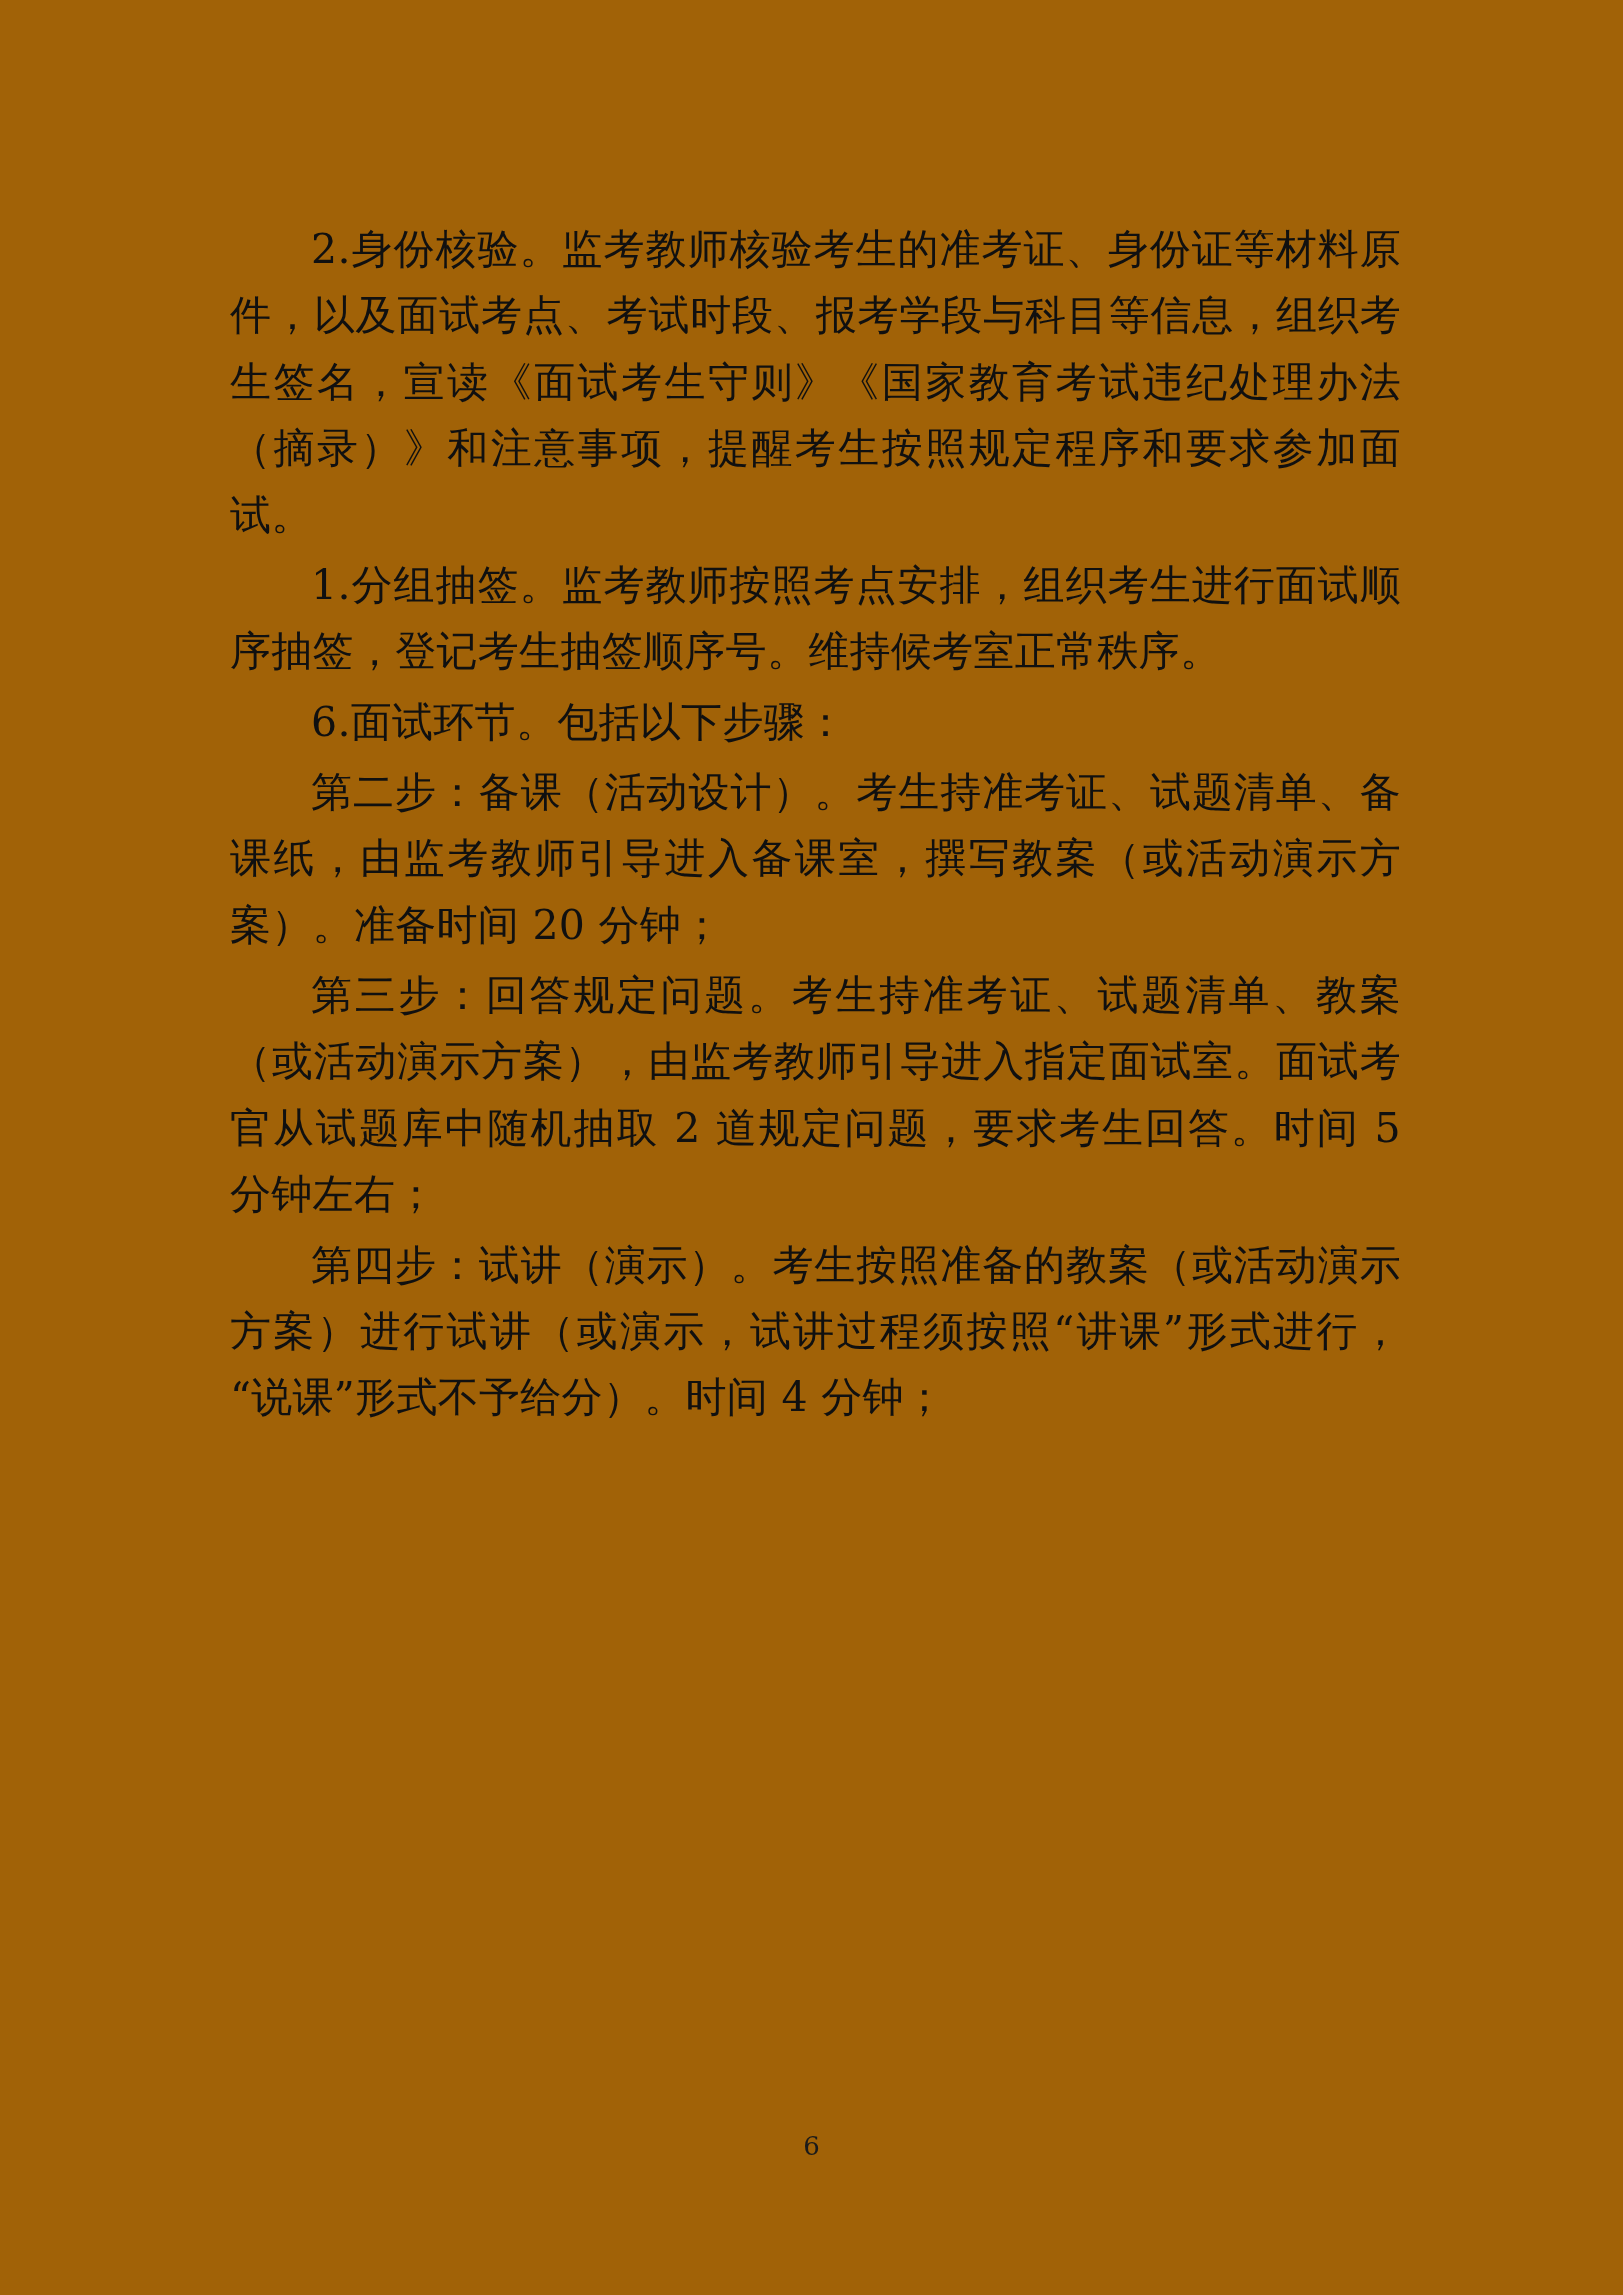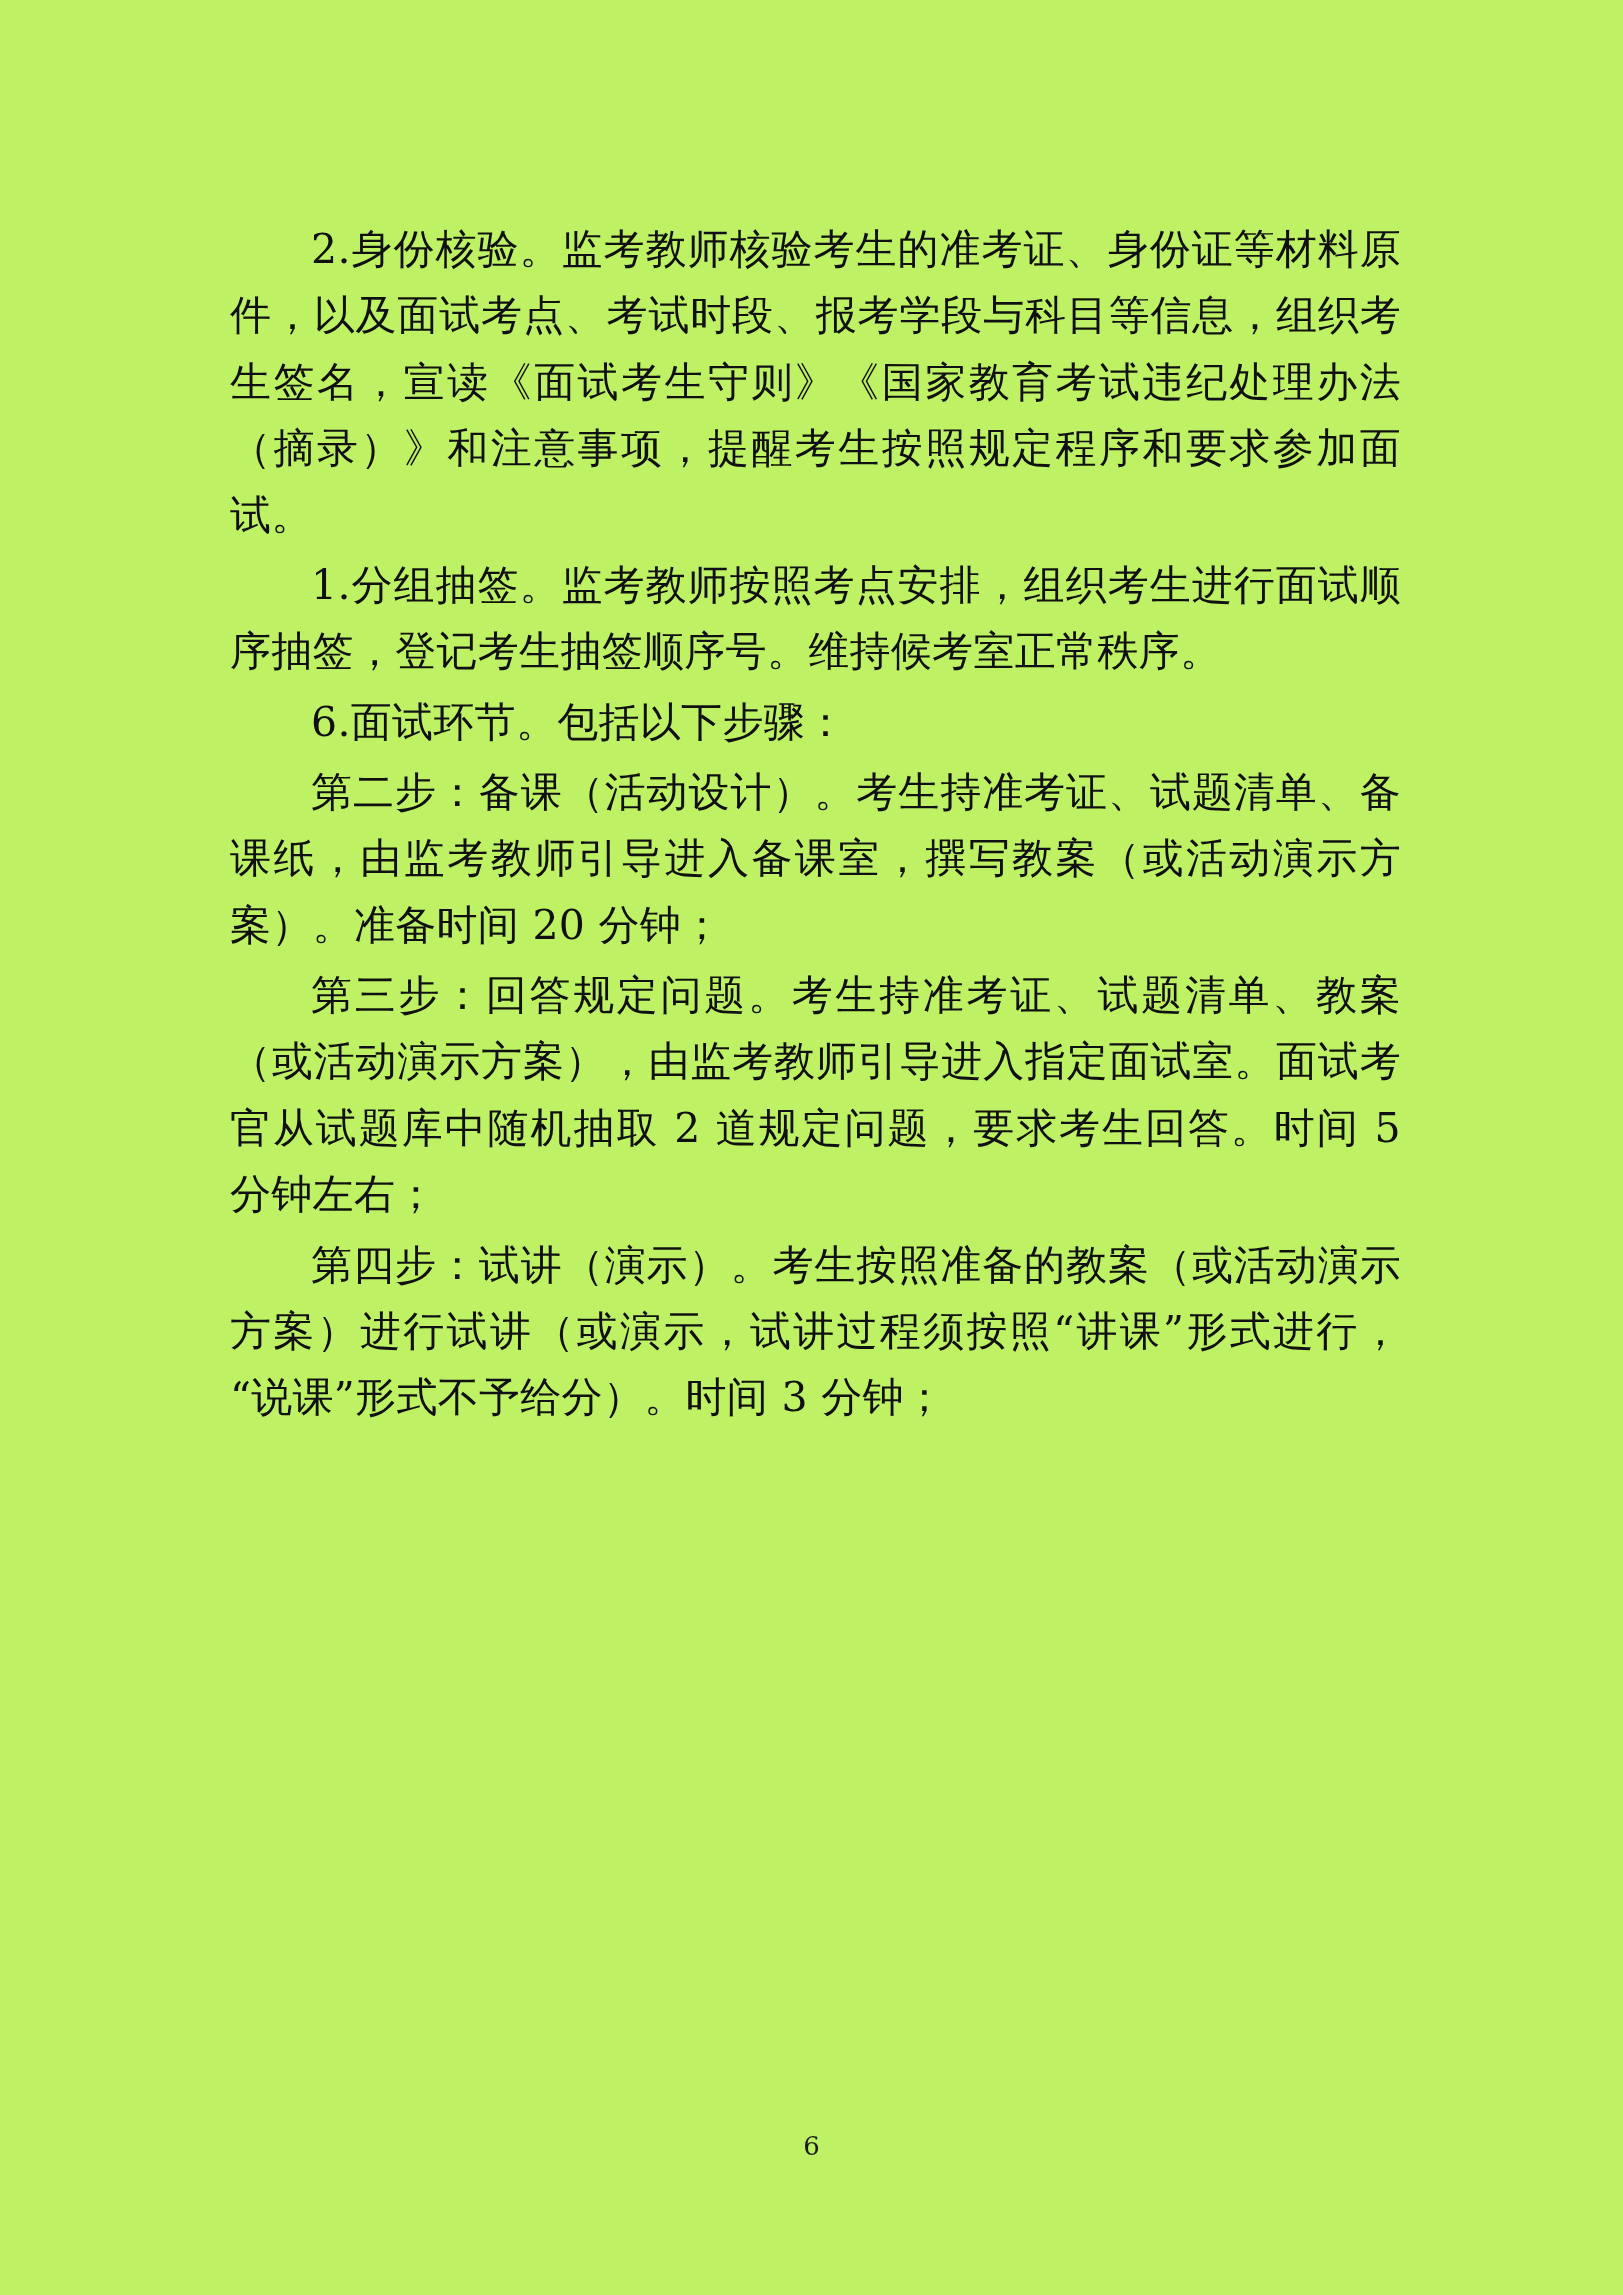--- a/index.html
+++ b/index.html
@@ -7,21 +7,21 @@
     padding: 0;
     background: #ffffff;
   }
   body {
     font-family: "DejaVu Serif", "Liberation Serif", serif;
   }
   .page {
     position: relative;
     width: 1623px;
     height: 2295px;
-    background: #bef264;
+    background: #a16207;
     box-sizing: border-box;
     overflow: hidden;
   }
   .content {
     position: absolute;
     left: 230px;
     top: 216px;
     width: 1171px;
   }
   .para {
@@ -50,17 +50,17 @@
 </head>
 <body>
 
 <div class="page">
   <div class="content">
     <p class="para">2.身份核验。监考教师核验考生的准考证、身份证等材料原件，以及面试考点、考试时段、报考学段与科目等信息，组织考生签名，宣读《面试考生守则》《国家教育考试违纪处理办法（摘录）》和注意事项，提醒考生按照规定程序和要求参加面试。</p>
     <p class="para">1.分组抽签。监考教师按照考点安排，组织考生进行面试顺序抽签，登记考生抽签顺序号。维持候考室正常秩序。</p>
     <p class="para">6.面试环节。包括以下步骤：</p>
     <p class="para">第二步：备课（活动设计）。考生持准考证、试题清单、备课纸，由监考教师引导进入备课室，撰写教案（或活动演示方案）。准备时间 20 分钟；</p>
     <p class="para">第三步：回答规定问题。考生持准考证、试题清单、教案（或活动演示方案），由监考教师引导进入指定面试室。面试考官从试题库中随机抽取 2 道规定问题，要求考生回答。时间 5 分钟左右；</p>
-    <p class="para">第四步：试讲（演示）。考生按照准备的教案（或活动演示方案）进行试讲（或演示，试讲过程须按照“讲课”形式进行，“说课”形式不予给分）。时间 3 分钟；</p>
+    <p class="para">第四步：试讲（演示）。考生按照准备的教案（或活动演示方案）进行试讲（或演示，试讲过程须按照“讲课”形式进行，“说课”形式不予给分）。时间 4 分钟；</p>
   </div>
   <div class="footer">6</div>
 </div>
 
 
 </body></html>

